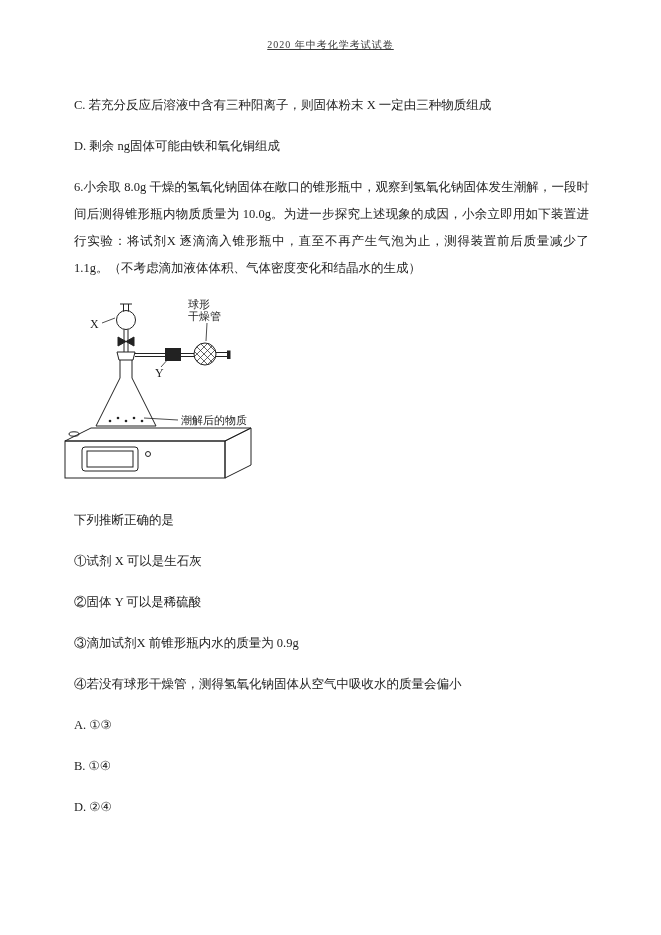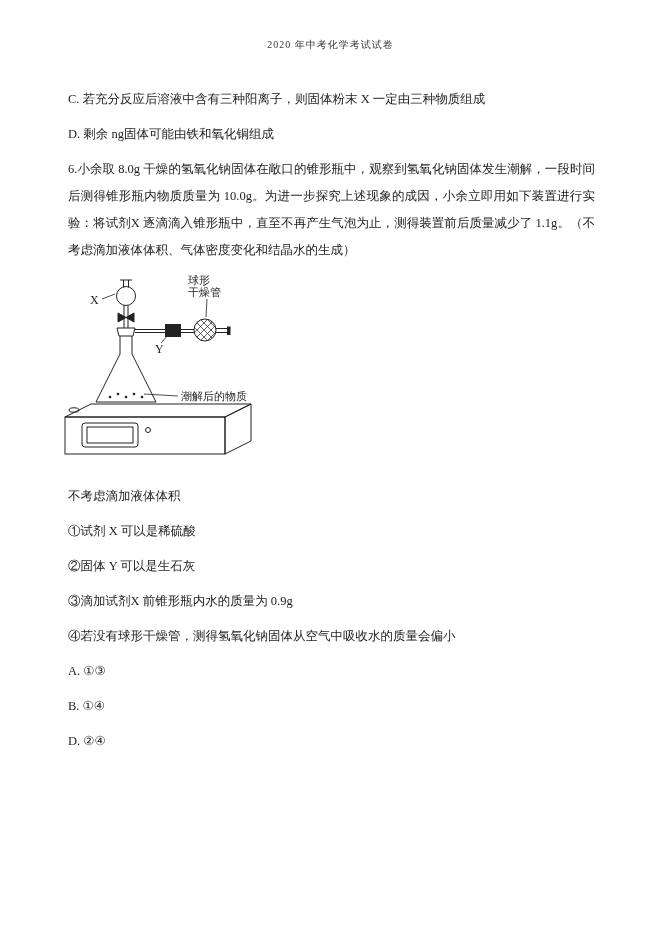--- a/index.html
+++ b/index.html
@@ -13,27 +13,28 @@
     color: #1c1c1c;
     position: relative;
     overflow: hidden;
   }
   .header {
     padding-top: 38px;
     text-align: center;
     font-size: 10px;
     color: #3a3a3a;
     letter-spacing: 1px;
+    text-decoration: underline;
   }
   .body {
     padding: 26px 58px 0 60px;
     font-size: 12.5px;
     line-height: 27px;
   }
-  p.line { margin: 8px; }
+  p.line { margin: 14px; }
   .para { text-align: justify; }
   .diagram-wrap { margin: 4px 0 26px 0; }
   svg { display: block; }
   svg text {
     font-family: "Liberation Serif", serif;
     fill: #1c1c1c;
   }
   .svg-label { font-size: 11px; }
   .svg-var { font-size: 12px; }
 </style>
@@ -132,24 +133,24 @@
         </g>
 
         <line x1="101" y1="71" x2="109" y2="62" stroke="#222" stroke-width="0.8"></line>
         <text x="95" y="81" class="svg-var">Y</text>
 
         <line x1="84" y1="122" x2="118" y2="124" stroke="#222" stroke-width="0.8"></line>
         <text x="121" y="128" class="svg-label">潮解后的物质</text>
       </svg>
     </div>
 
-    <p class="line">不考虑滴加液体体积</p>
+    <p class="line">下列推断正确的是</p>
 
-    <p class="line">①试剂 X 可以是稀硫酸</p>
-    <p class="line">②固体 Y 可以是生石灰</p>
+    <p class="line">①试剂 X 可以是生石灰</p>
+    <p class="line">②固体 Y 可以是稀硫酸</p>
     <p class="line">③滴加试剂X 前锥形瓶内水的质量为 0.9g</p>
     <p class="line">④若没有球形干燥管，测得氢氧化钠固体从空气中吸收水的质量会偏小</p>
 
     <p class="line">A. ①③</p>
     <p class="line">B. ①④</p>
     <p class="line">D. ②④</p>
 
 
   </div>
 </div>

